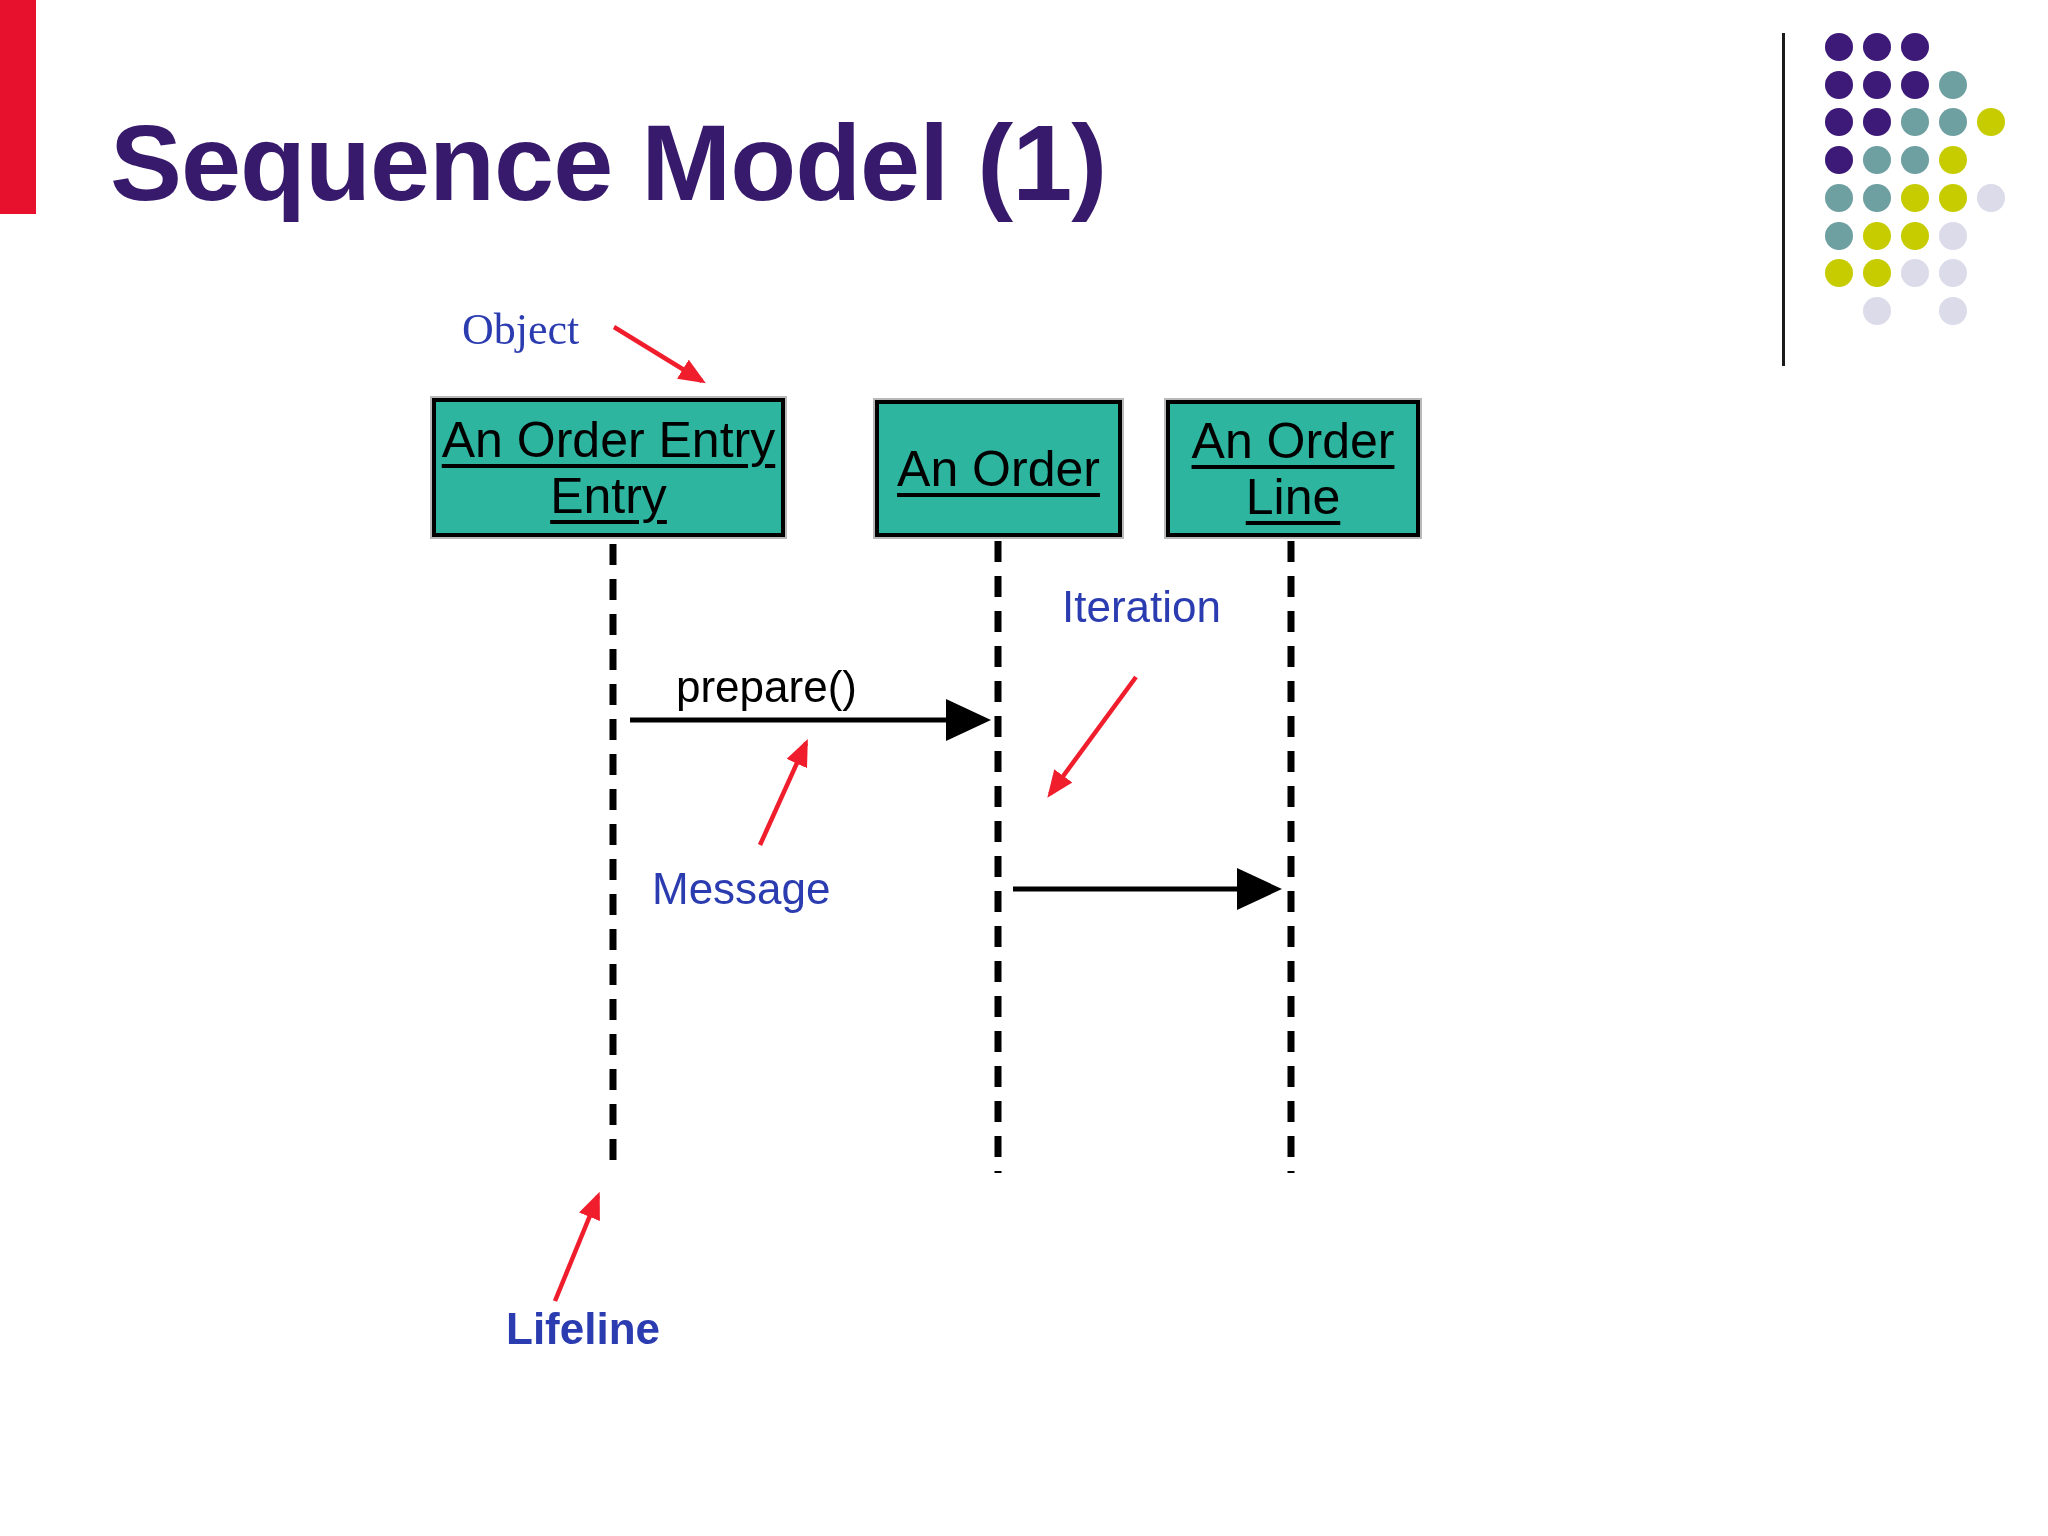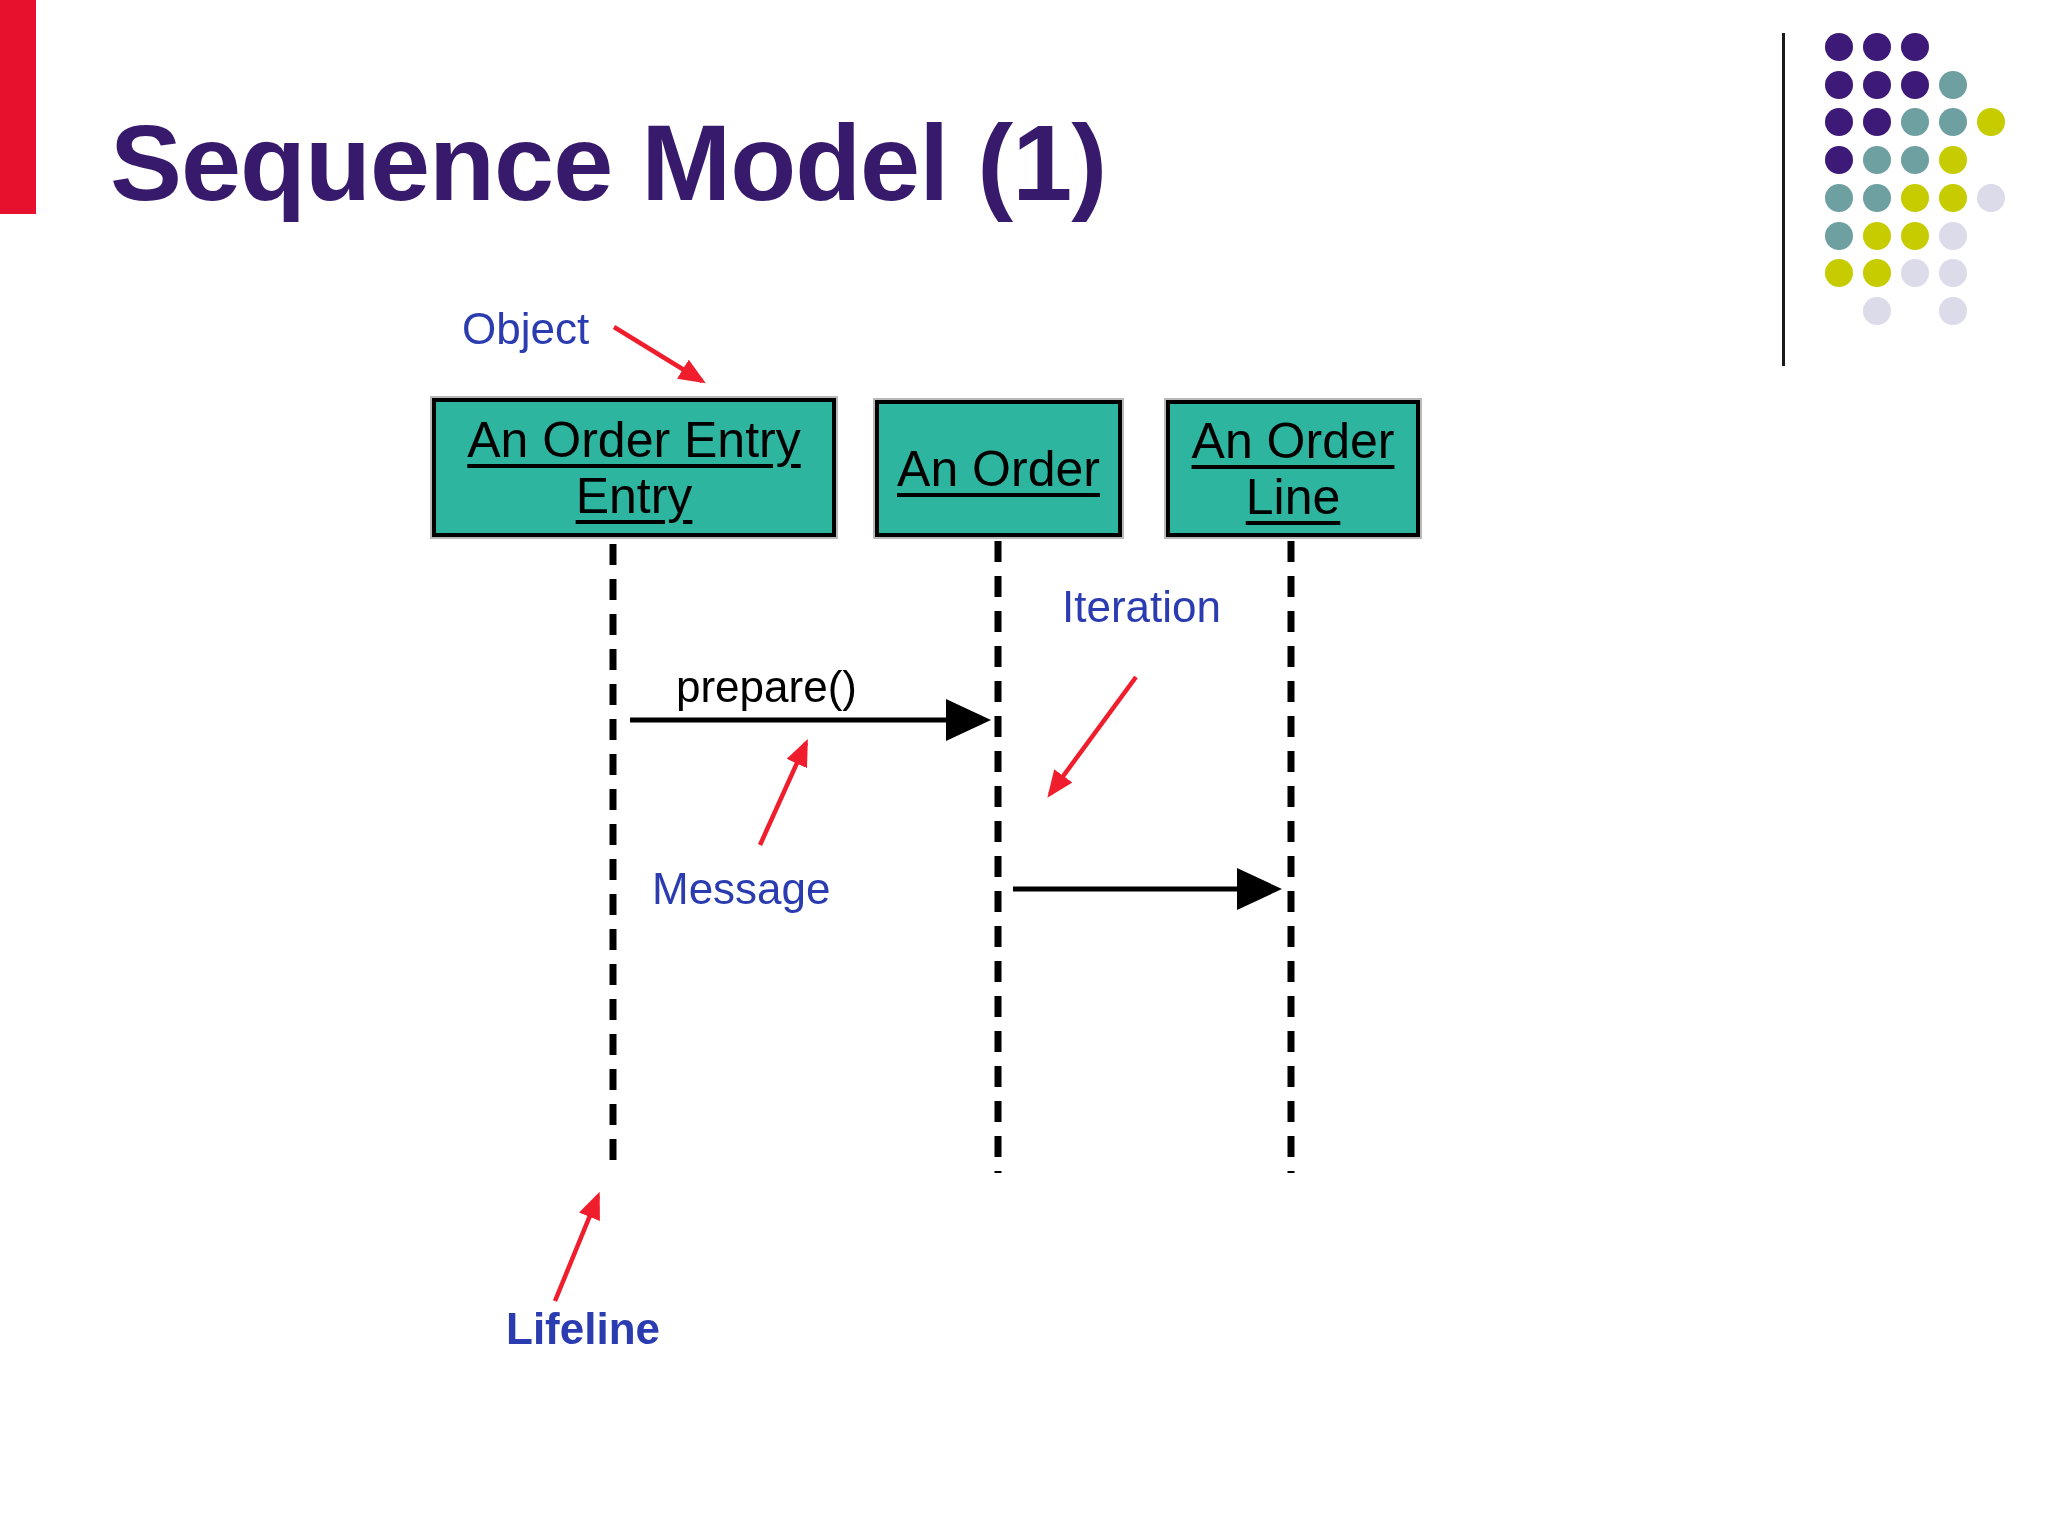--- a/index.html
+++ b/index.html
@@ -21,31 +21,31 @@
   
   .dot{position:absolute;width:28px;height:28px;border-radius:50%;}
 
   
   .obj-box{background:var(--box_fill);border:4px solid var(--box_border);
            box-shadow:0 0 0 2px #b9b9b9;box-sizing:border-box;
            display:flex;flex-direction:column;justify-content:center;align-items:center;
            color:var(--box_text);font-size:50px;line-height:1.12;text-align:center;}
   .obj-box .uline{text-decoration:underline;text-decoration-thickness:4px;text-underline-offset:7px;}
   .obj-box .uline:empty{display:none;}
-  #object-box-1{left:432px;top:398px;width:404px;height:139px;text-align:center;}
+  #object-box-1{left:432px;top:398px;width:353px;height:139px;text-align:center;}
   #object-box-2{left:875px;top:400px;width:247px;height:137px;}
   #object-box-3{left:1166px;top:400px;width:254px;height:137px;}
 
   
   .msg-label{font-size:44px;color:var(--diagram_black);white-space:nowrap;}
   #message1-label{left:676px;top:662px;}
   #message2-label{left:1014px;top:812px;}
   #message2-label .iter-marker{font-size:58px;vertical-align:-14px;margin-right:10px;}
   .annot{font-size:44px;color:var(--annotation_blue);white-space:nowrap;}
-  #annot-object{left:462px;top:304px;}
+  #annot-object{left:462px;top:304px;font-family:Liberation Serif, serif;}
   #annot-iteration{left:1062px;top:582px;}
   #annot-message{left:652px;top:864px;}
   #annot-lifeline{left:506px;top:1304px;font-weight:bold;}
 
   #diagram-svg{left:0;top:0;width:2048px;height:1536px;pointer-events:none;}
 </style>
 </head>
 <body>
 
 <div id="canvas">

